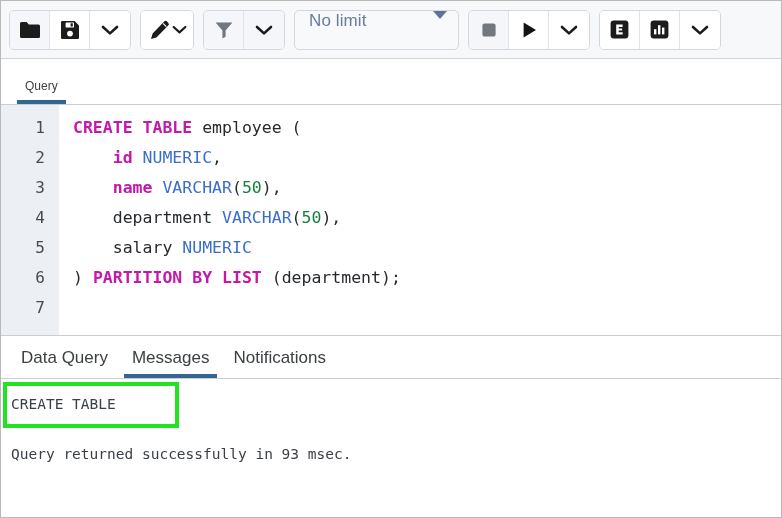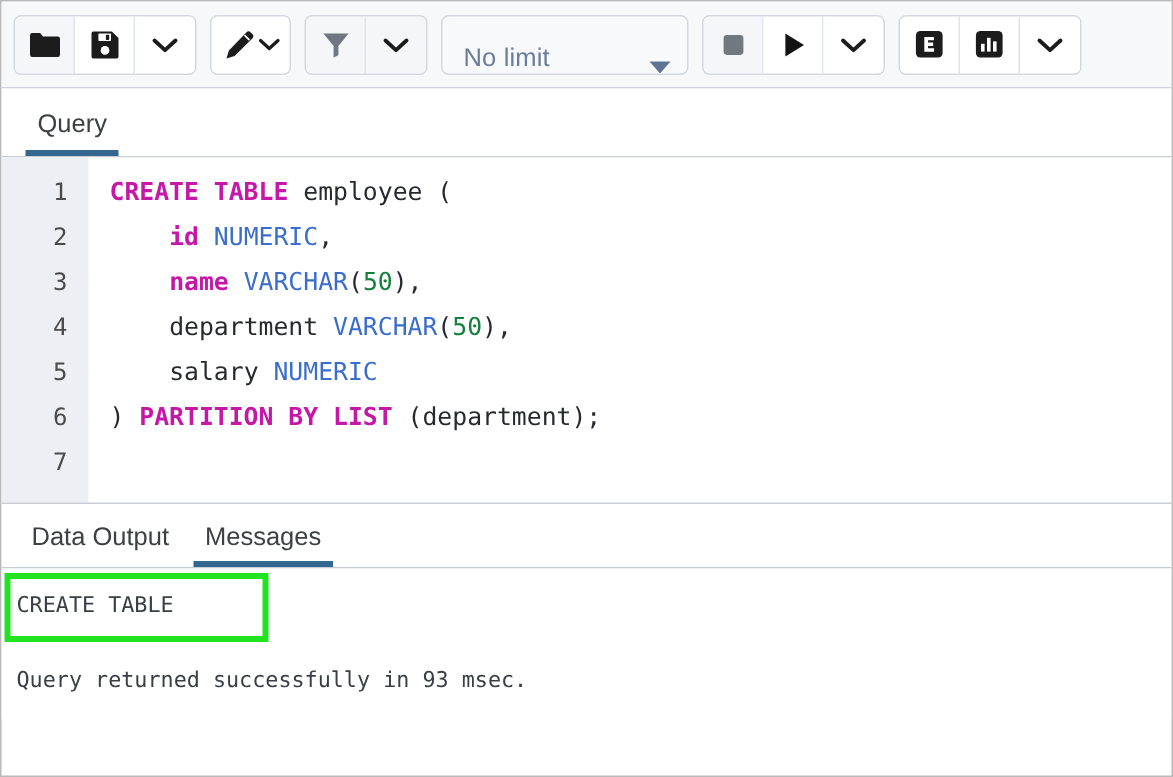--- a/index.html
+++ b/index.html
@@ -49,21 +49,21 @@
     border-right: 1px solid #dfe3ea;
     cursor: pointer;
   }
   .tbtn:last-child { border-right: none; }
   .tbtn.white { background: #ffffff; }
   .tbtn.wide { min-width: 52px; gap: 2px; }
   .tbtn svg { display: block; }
 
   .select-box {
     display: flex;
-    align-items: flex-end;
+    align-items: flex-start;
     justify-content: space-between;
     height: 40px;
     width: 165px;
     padding: 0 11px 0 14px;
     border: 1px solid #d3d8e0;
     border-radius: 5px;
     background: #f7f9fb;
     cursor: pointer;
   }
   .select-label {
@@ -81,21 +81,21 @@
     position: relative;
     height: 46px;
     background: #ffffff;
     border-bottom: 1px solid #c8ccd4;
     display: flex;
     align-items: flex-end;
     padding-left: 12px;
   }
   .tab {
     position: relative;
-    font-size: 17px;
+    font-size: 12px;
     color: #3c4043;
     padding: 0 12px 11px 12px;
     cursor: pointer;
     white-space: nowrap;
   }
   .tab .underline {
     position: absolute;
     left: 4px; right: 4px; bottom: 0;
     height: 4px;
     background: #33678f;
@@ -315,27 +315,31 @@
         </div>
         <div class="cline">
           <span class="lnum">7</span>
           <span class="ctext"></span>
         </div>
       </div>
   </div>
 
   <div class="tabs-bottom">
     <div class="tab">
-      <span>Data Output</span>
+      <span>Data Query</span>
       
     </div>
     <div class="tab active">
       <span>Messages</span>
       <span class="underline"></span>
     </div>
+    <div class="tab">
+      <span>Notifications</span>
+      
+    </div>
   </div>
 
   <div class="messages">
     <div class="msg-line">CREATE TABLE</div>
     <div class="msg-line second">Query returned successfully in 93 msec.</div>
   </div>
 
   <div class="annot"></div>
 </div>
 

